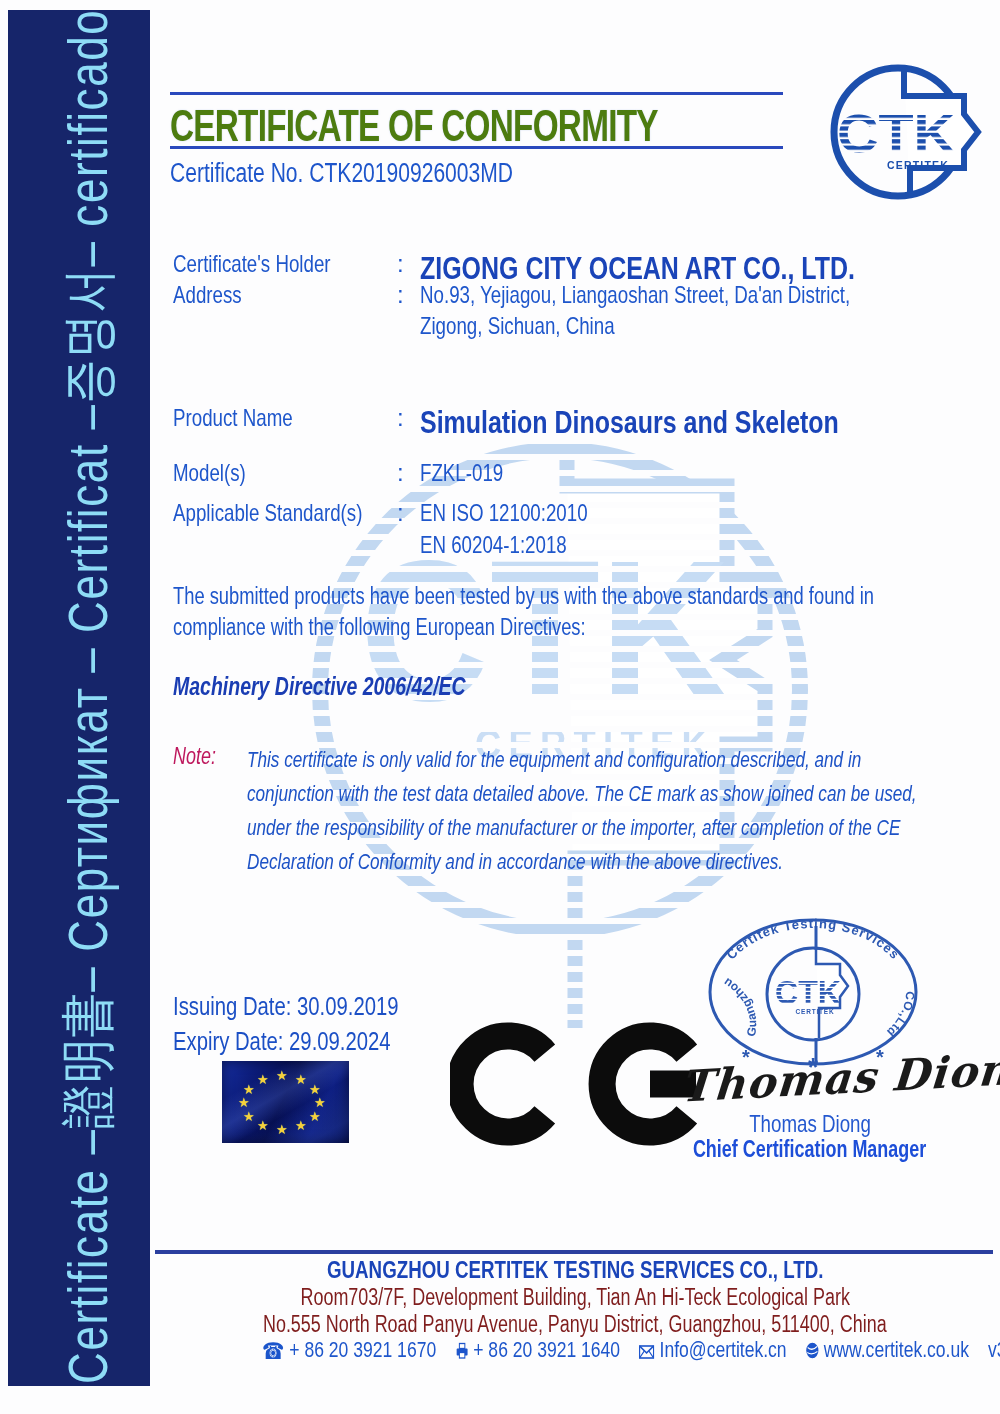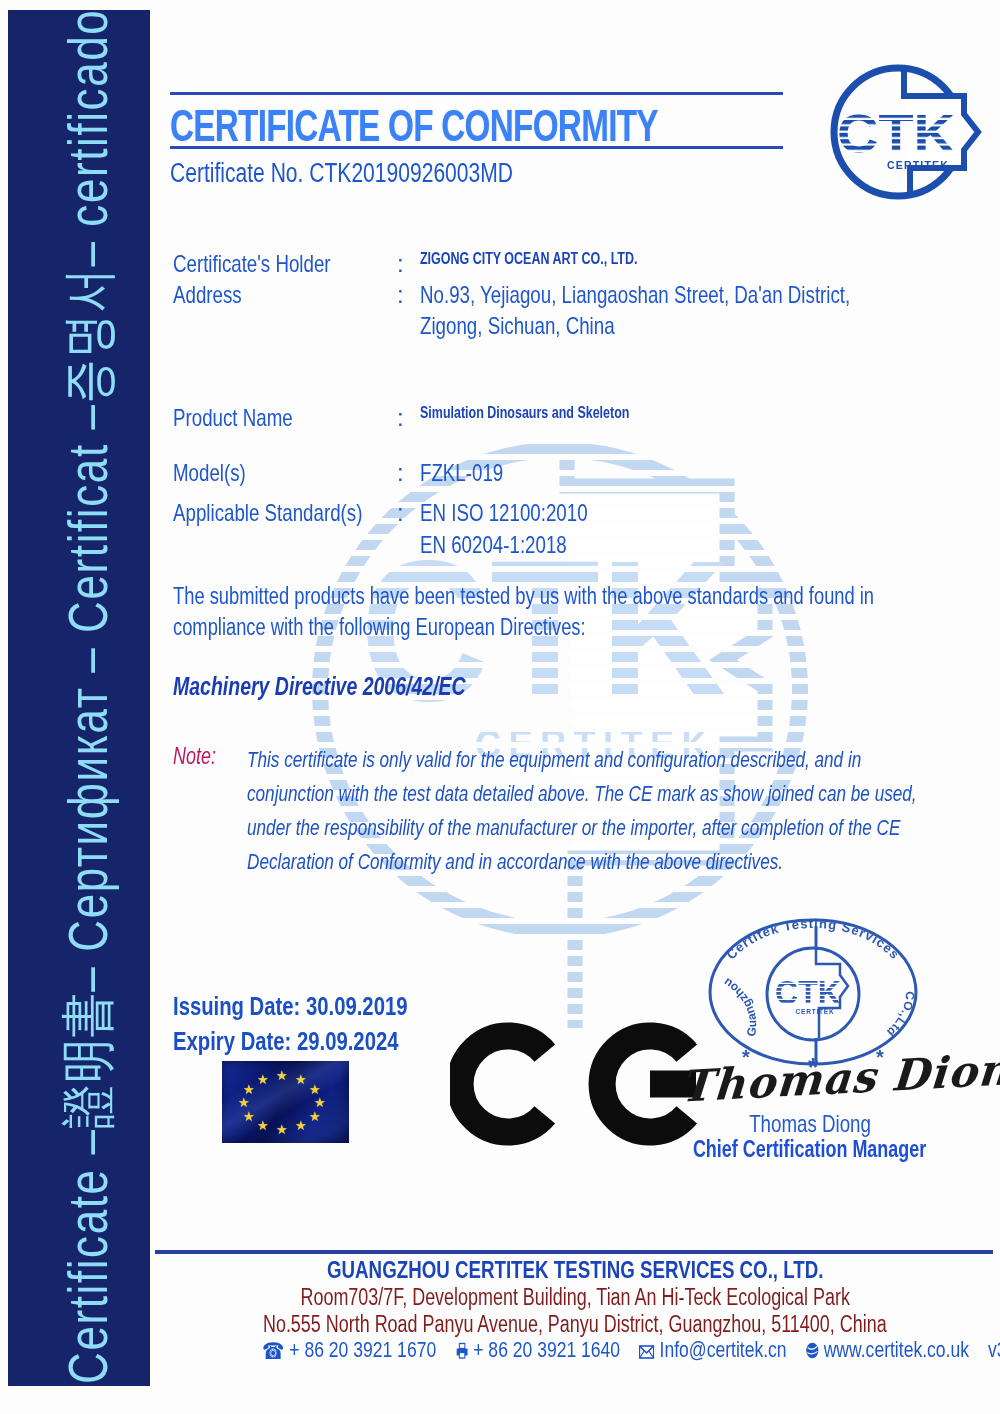--- a/index.html
+++ b/index.html
@@ -5,45 +5,45 @@
   html,body{margin:0;padding:0;background:#ffffff;}
   .page{position:relative;width:1000px;height:1414px;background:#fdfdfe;overflow:hidden;
         font-family:"Liberation Sans",sans-serif;}
   .t{position:absolute;white-space:nowrap;}
   .cx{display:inline-block;transform:scaleX(0.78);transform-origin:0 50%;}
   .cx74{display:inline-block;transform:scaleX(0.74);transform-origin:0 50%;}
   .cxc{display:inline-block;transform:scaleX(0.78);transform-origin:50% 50%;}
   .ctr{left:155px;width:840px;text-align:center;}
   .lab{color:#1e56cb;font-size:24px;}
   .val{color:#1e56cb;font-size:24px;}
-  .vb{color:#1a44b8;font-weight:bold;font-size:16px;}
+  .vb{color:#1a44b8;font-weight:bold;font-size:32px;}
   .colon{position:absolute;left:397px;color:#1e56cb;font-size:24px;}
   .lblpos{position:absolute;left:173px;}
   .valpos{position:absolute;left:420px;}
   .row{position:absolute;left:0;width:100%;height:30px;}
 
   
   .sidebar{position:absolute;left:8px;top:10px;width:142px;height:1376px;background:#16256a;}
   .vtext{position:absolute;left:44px;top:1374px;transform-origin:0 0;
          transform:rotate(-90deg) scaleX(0.8);white-space:nowrap;
          font-size:55px;letter-spacing:2px;color:#8edcf6;}
 
   
   .rule{position:absolute;left:170px;width:613px;background:#2a49bd;}
-  .title{position:absolute;left:170px;top:100px;font-size:45px;font-weight:bold;color:#3b82f6;
+  .title{position:absolute;left:170px;top:100px;font-size:45px;font-weight:bold;color:#4d7c0f;
          letter-spacing:-1px;text-shadow:0 0 2px rgba(130,160,225,.4);white-space:nowrap;}
   .certno{position:absolute;left:170px;top:158px;font-size:27px;color:#1d55cb;white-space:nowrap;}
 
   
   .para{color:#1e56cb;font-size:23.5px;}
   .directive{color:#1a3db3;font-size:25px;font-weight:bold;font-style:italic;}
   .note-label{position:absolute;left:173px;color:#be185d;font-size:23px;font-style:italic;}
   .note-block{position:absolute;left:247px;top:743px;}
   .note-line{font-size:22px;font-style:italic;color:#1d52c6;line-height:34px;white-space:nowrap;}
-  .date{color:#1b4fc5;font-size:26px;font-weight:bold;}
+  .date{color:#1b4fc5;font-size:26px;font-weight:normal;}
 
   
   .flag{position:absolute;left:222px;top:1061px;width:127px;height:82px;overflow:hidden;
         background:linear-gradient(115deg,#162ea0 0%,#0c1c7a 22%,#060f52 48%,#0e1f82 74%,#081459 100%);
         box-shadow:inset 0 0 12px rgba(0,0,10,.55);}
   .flag .fold{position:absolute;left:-20px;top:-20px;width:180px;height:130px;
         background:linear-gradient(150deg,transparent 30%,rgba(90,120,230,.28) 42%,transparent 52%,rgba(60,90,200,.22) 70%,transparent 80%);}
   .star{position:absolute;font-size:13px;color:#f5d03c;text-shadow:0 0 1px #8a7; line-height:13px;}
 
   

